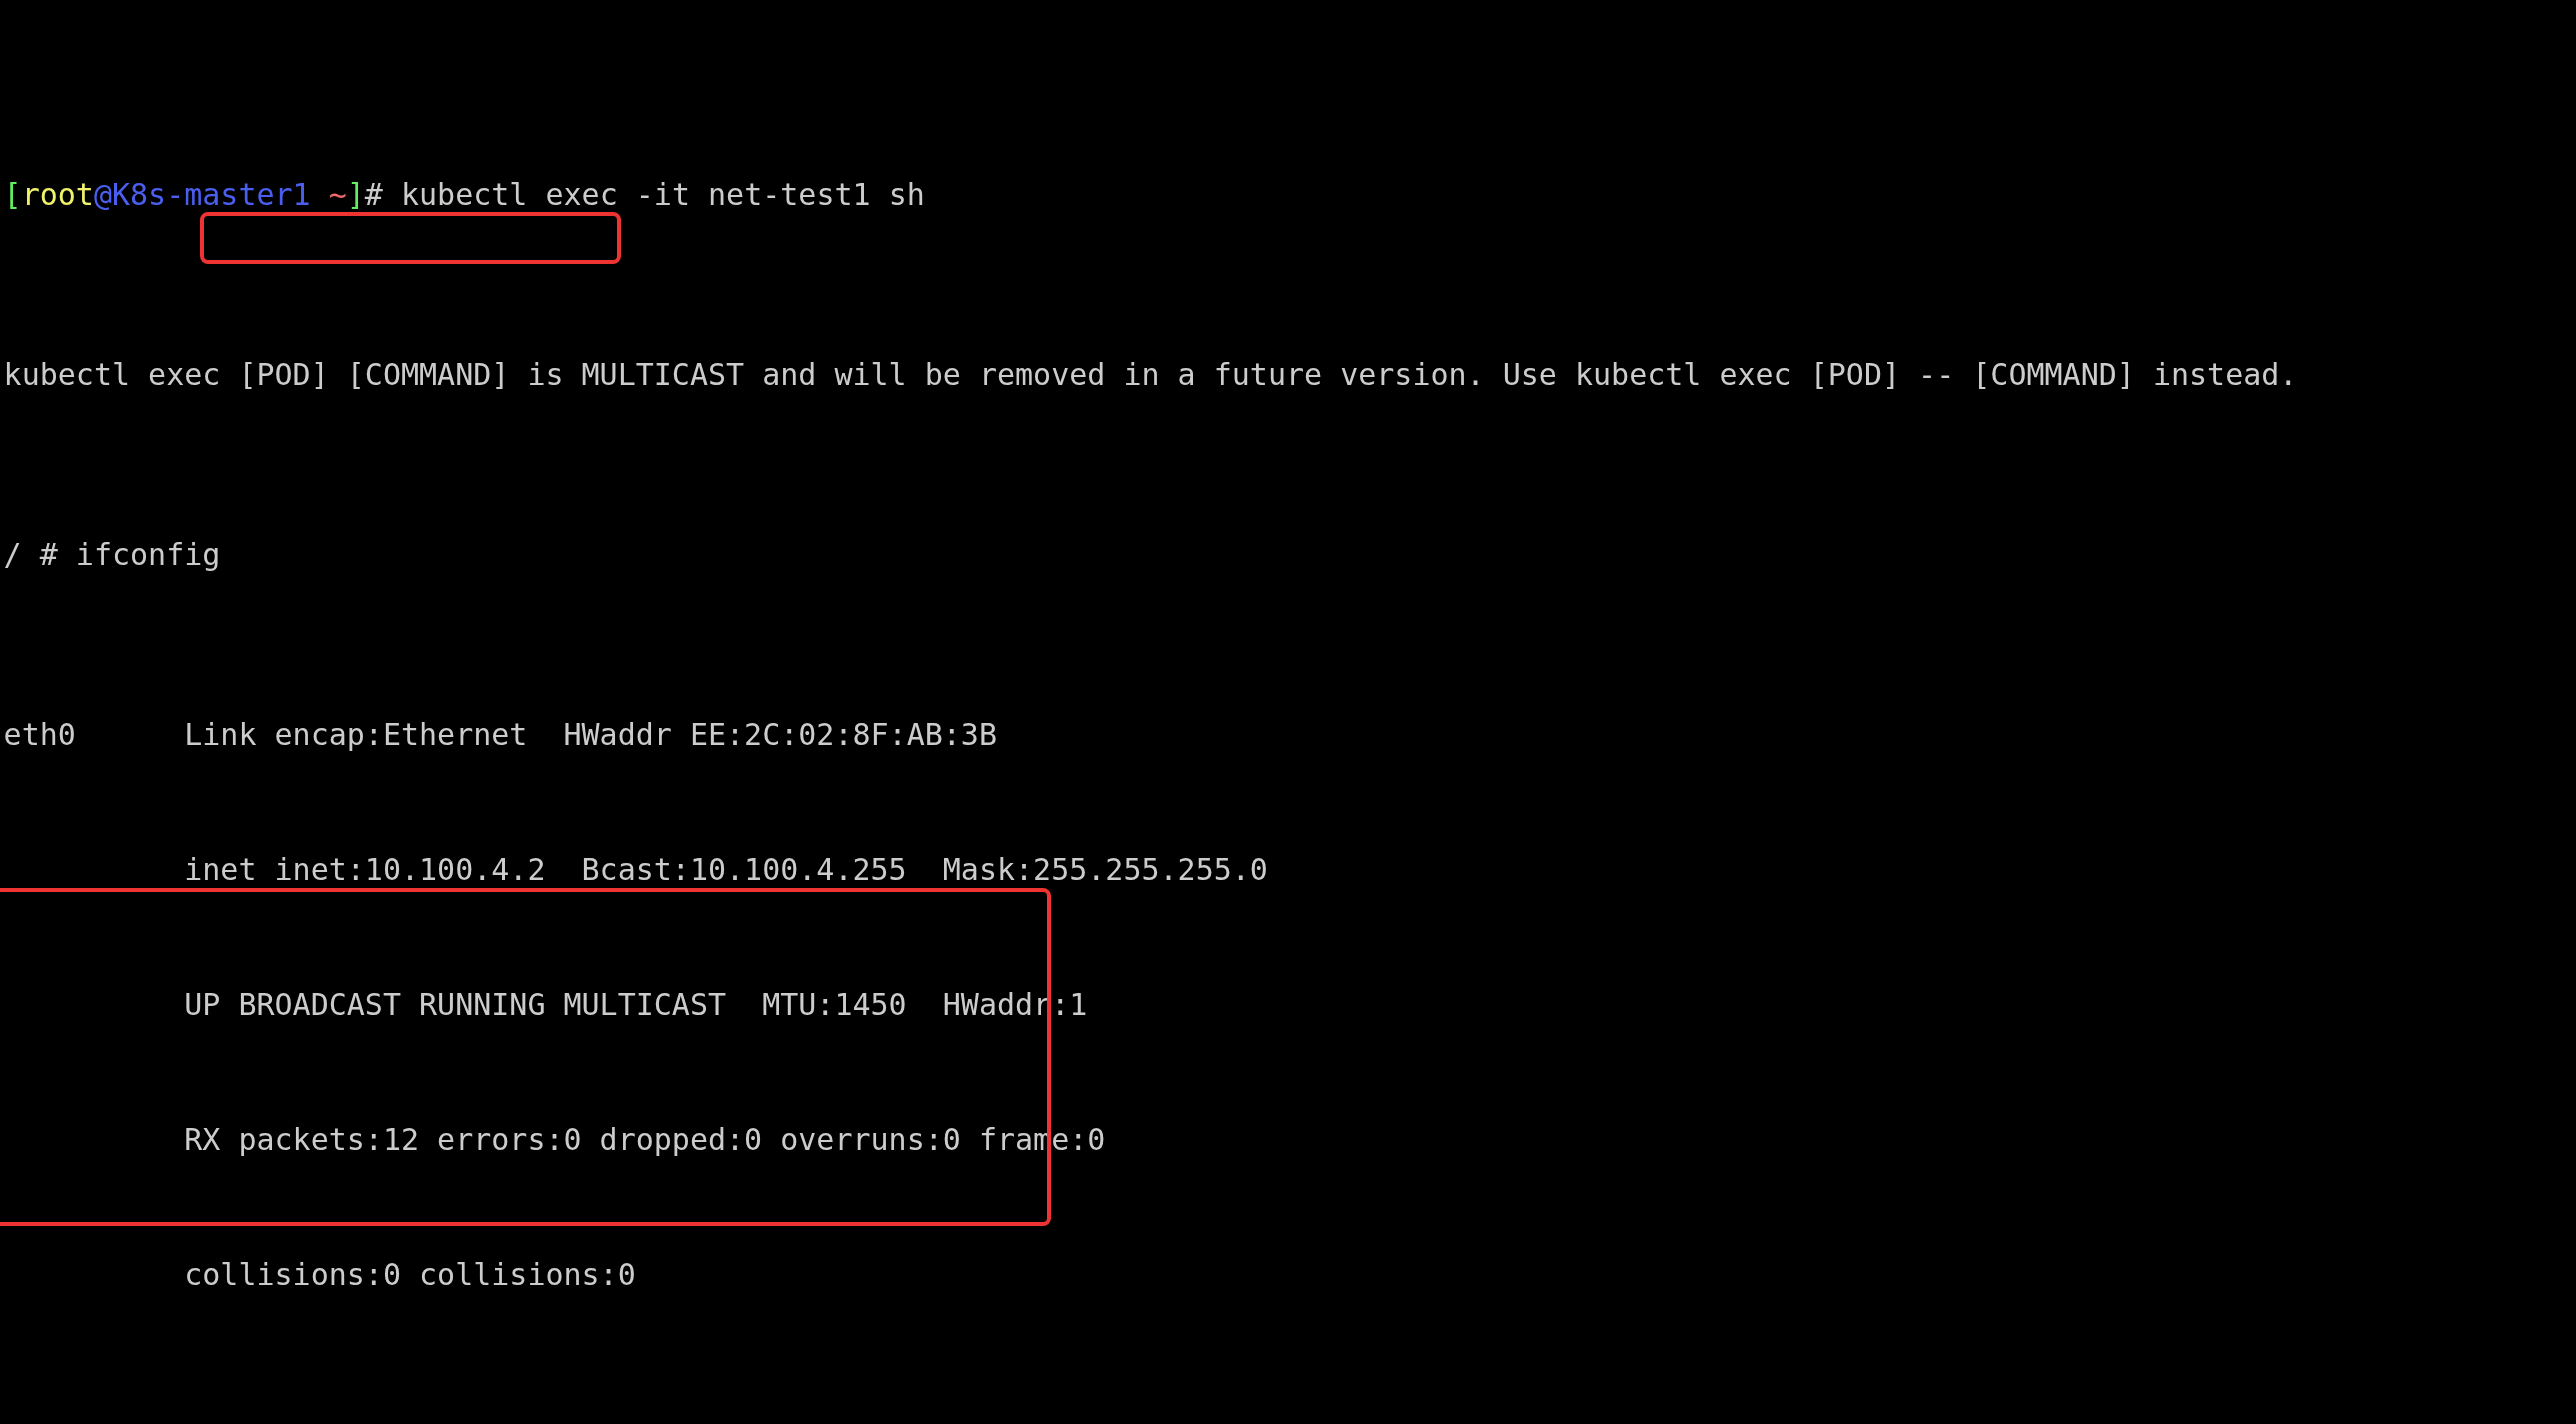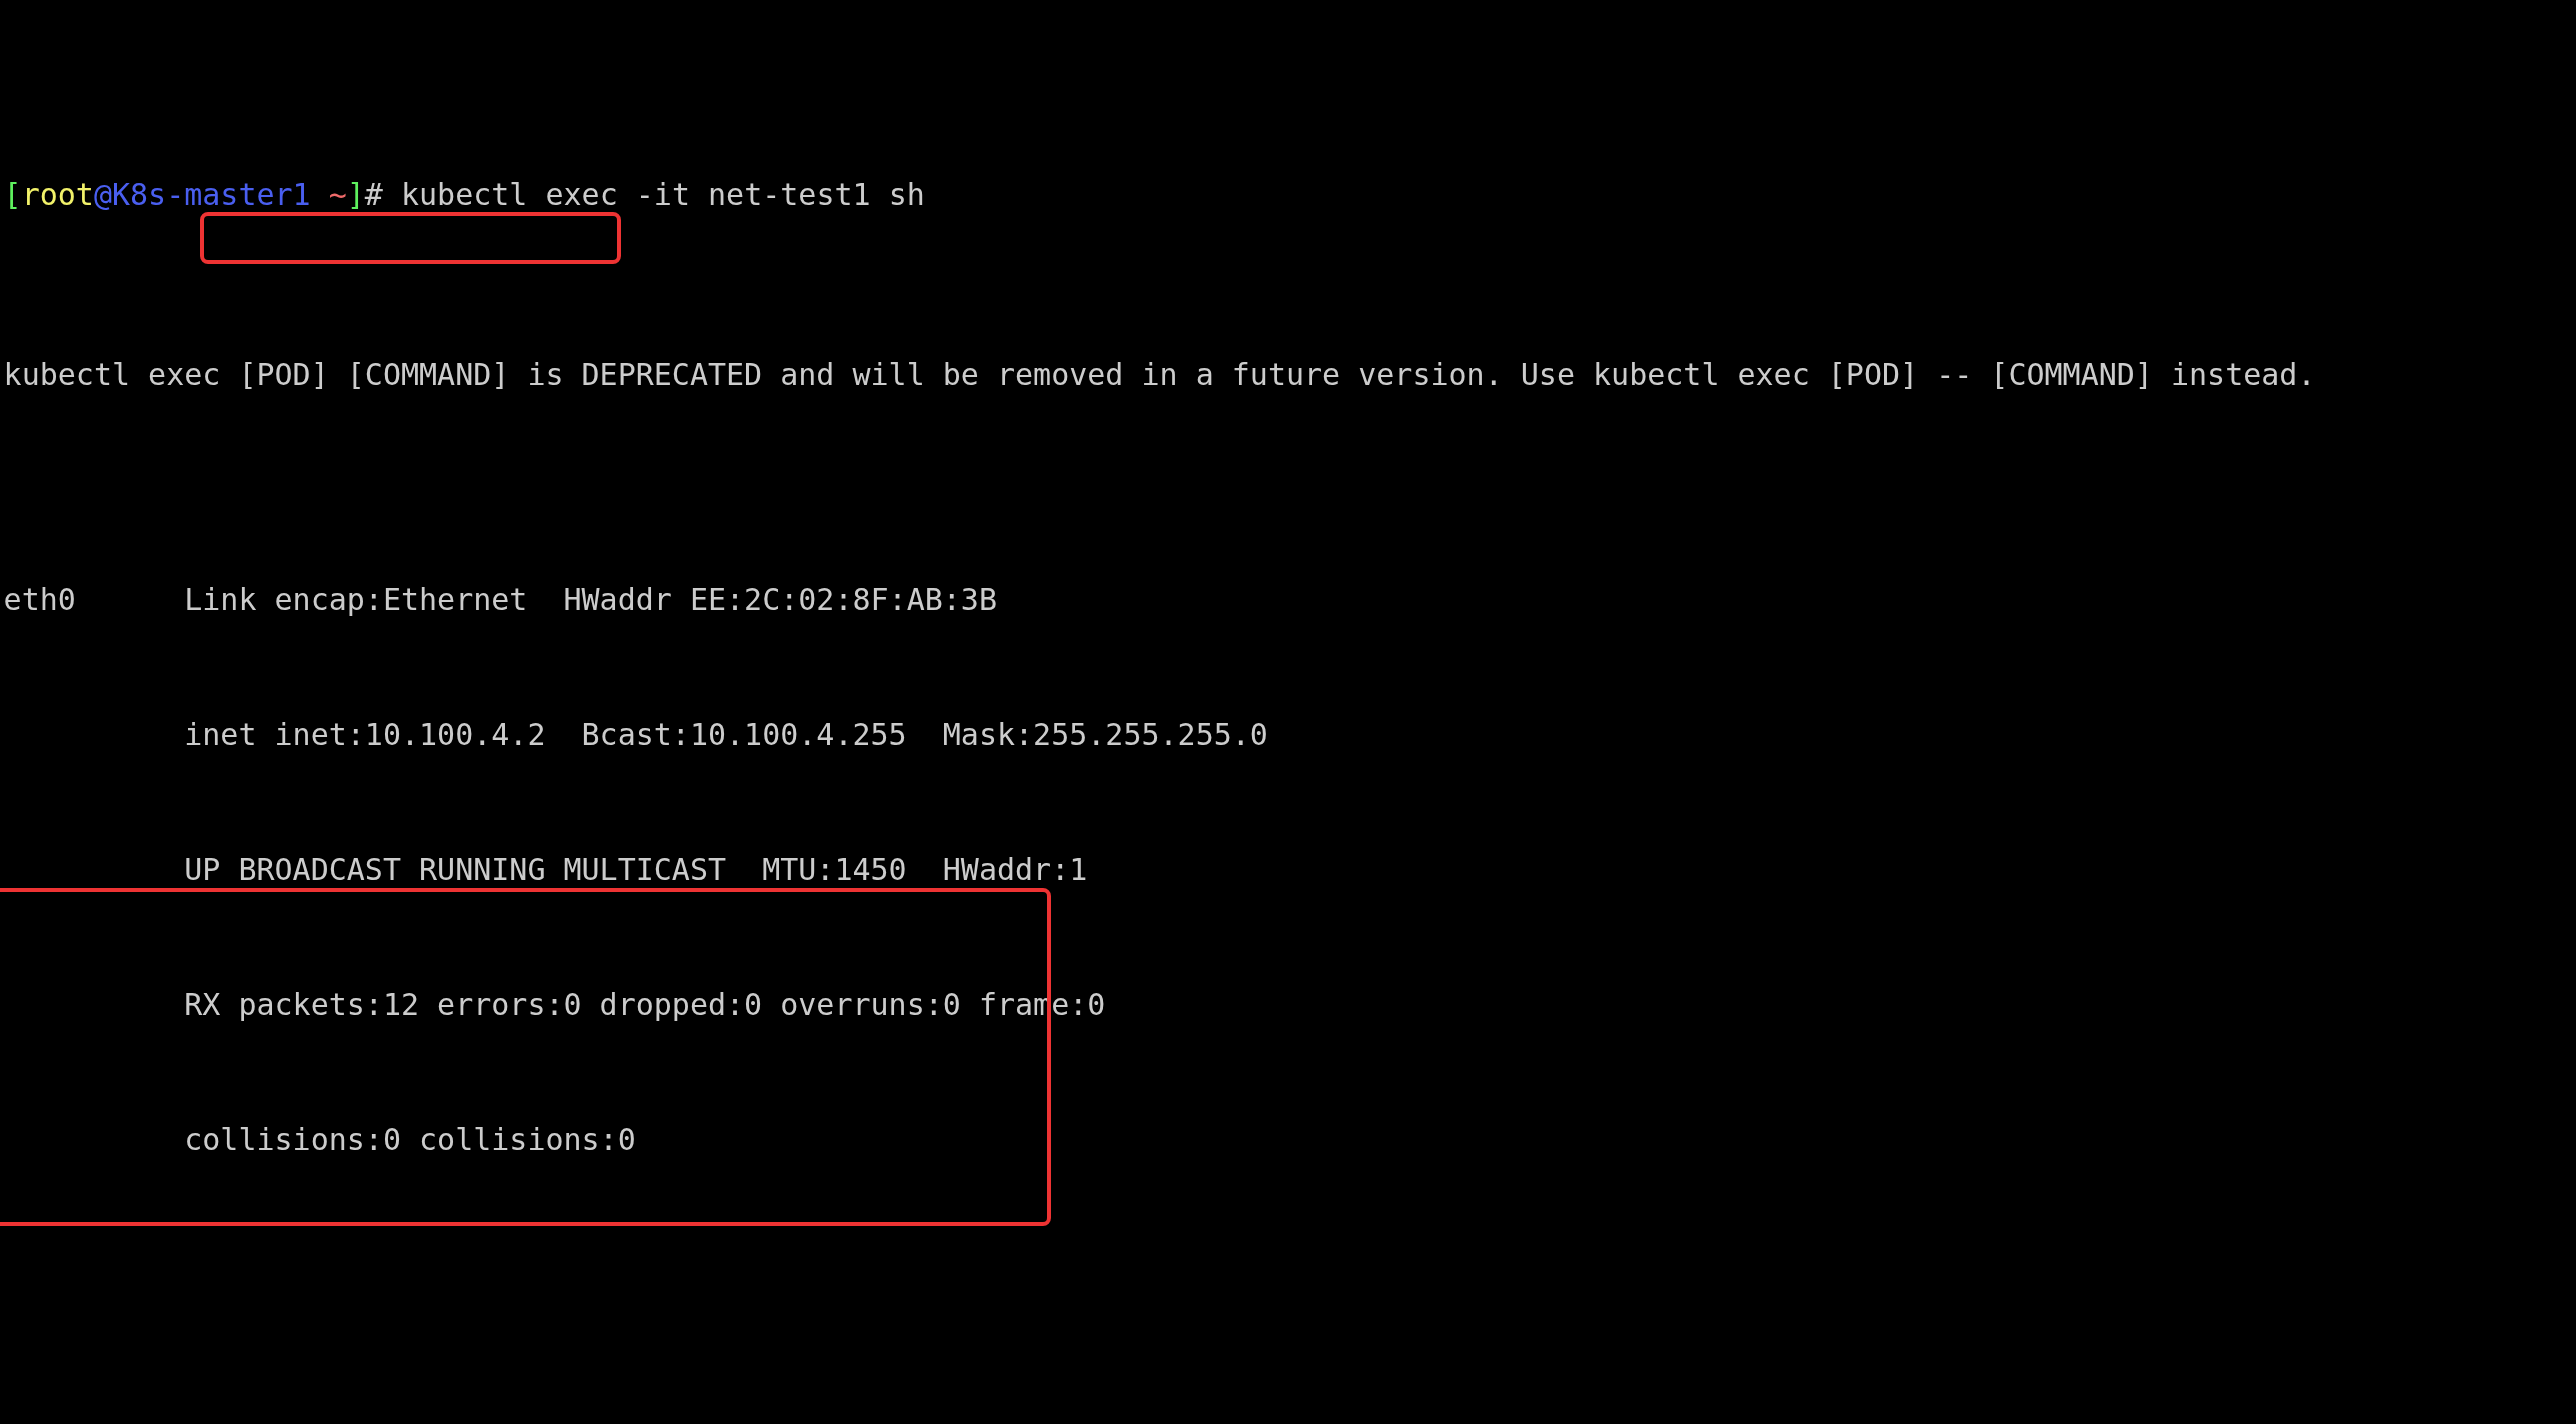--- a/index.html
+++ b/index.html
@@ -68,22 +68,23 @@
 </style>
 </head>
 <body>
 
 <div id="terminal">
 
   <div id="screen">
 
     <div class="line"><span class="c-green">[</span><span class="c-yellow">root</span><span class="c-blue">@K8s-master1</span><span class="c-white"> </span><span class="c-red">~</span><span class="c-green">]</span><span class="c-white"># </span><span class="c-white">kubectl exec -it net-test1 sh</span></div>
 
-    <div class="line">kubectl exec [POD] [COMMAND] is DEPRECATED and will be removed in a future version. Use kubectl exec [POD] -- [COMMAND] instead.</div>
+    <div class="line">kubectl exec [POD] [COMMAND] is MULTICAST and will be removed in a future version. Use kubectl exec [POD] -- [COMMAND] instead.</div>
 
+    <div class="line">/ # ifconfig</div>
 
     <div class="line">eth0      Link encap:Ethernet  HWaddr EE:2C:02:8F:AB:3B</div>
     <div class="line">          inet inet:10.100.4.2  Bcast:10.100.4.255  Mask:255.255.255.0</div>
     <div class="line">          UP BROADCAST RUNNING MULTICAST  MTU:1450  HWaddr:1</div>
     <div class="line">          RX packets:12 errors:0 dropped:0 overruns:0 frame:0</div>
     <div class="line">          collisions:0 collisions:0</div>
     
 
     
 

